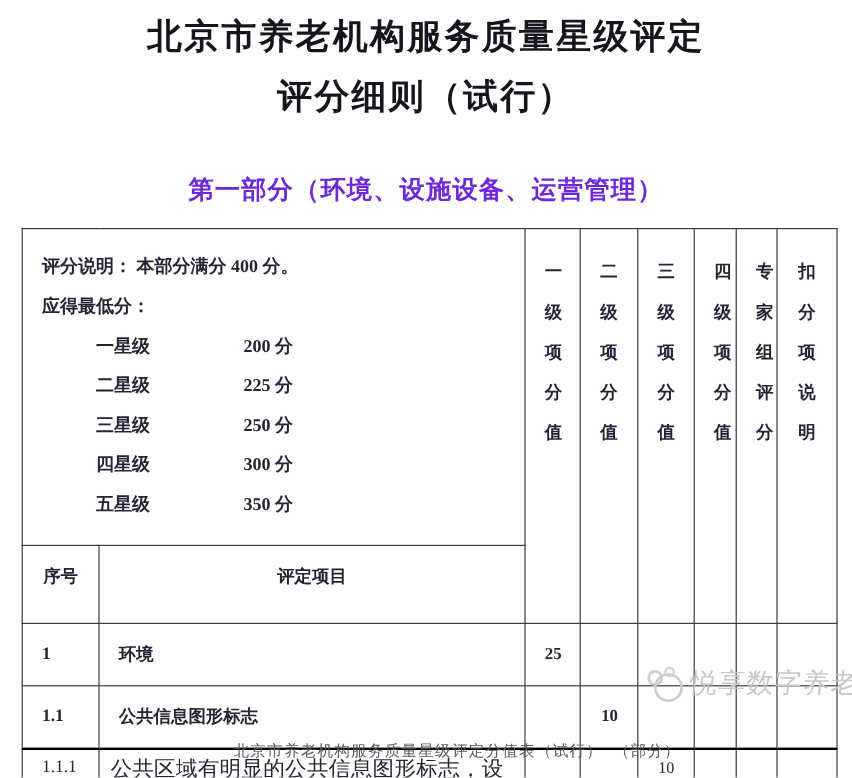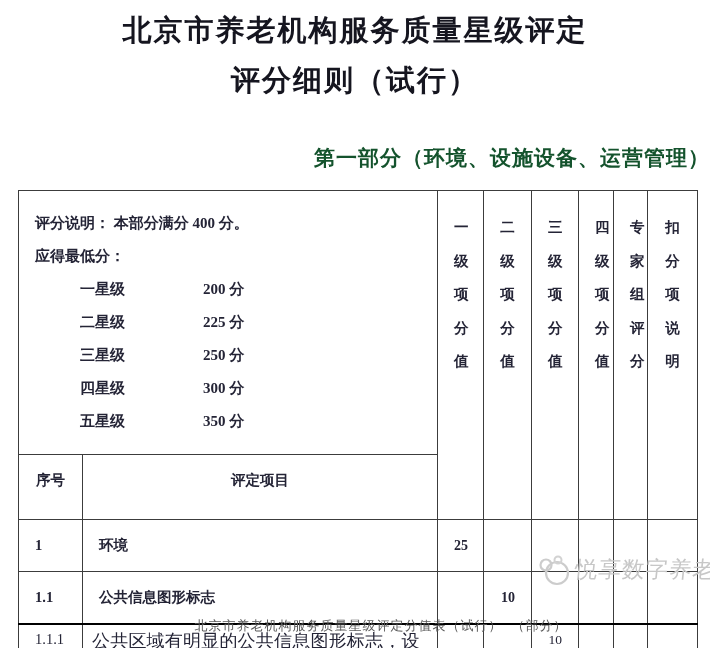--- a/index.html
+++ b/index.html
@@ -12,22 +12,22 @@
 
   
   .doc-title{
     position:absolute;left:0;width:710px;text-align:center;
     font-size:29px;font-weight:bold;color:#15151f;letter-spacing:2px;
     white-space:nowrap;
   }
   .doc-title.l1{top:11px;}
   .doc-title.l2{top:61px;}
   .section-heading{
-    position:absolute;left:0;top:144px;width:710px;text-align:right;
-    font-size:21px;font-weight:bold;color:#14532d;letter-spacing:1px;
+    position:absolute;left:0;top:144px;width:710px;text-align:center;
+    font-size:21px;font-weight:bold;color:#6d28d9;letter-spacing:1px;
     white-space:nowrap;
   }
 
   
   table.score-table{
     position:absolute;left:18px;top:190px;width:679px;
     border-collapse:collapse;table-layout:fixed;
     font-size:14.5px;
   }
   table.score-table td{

